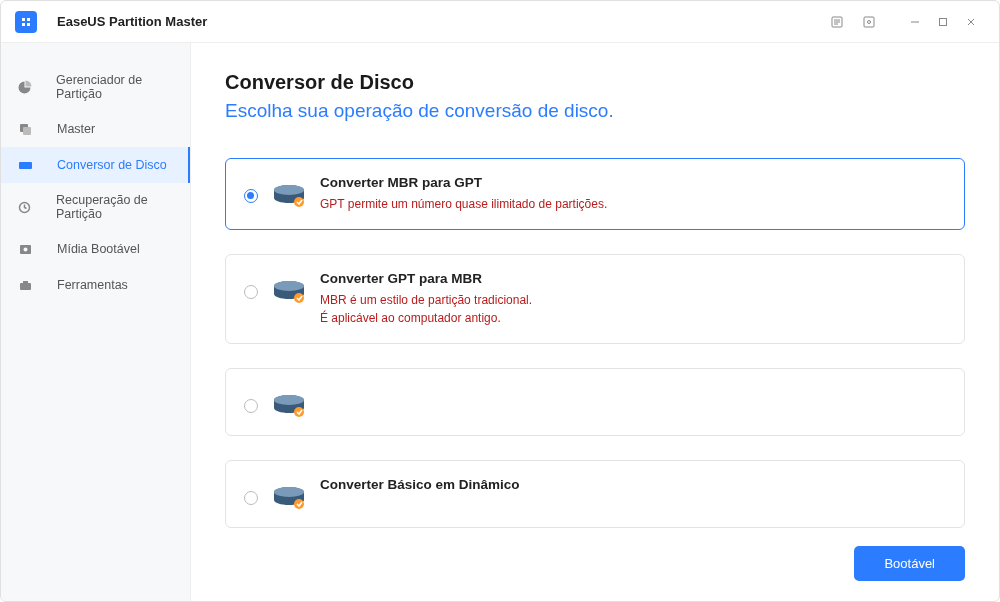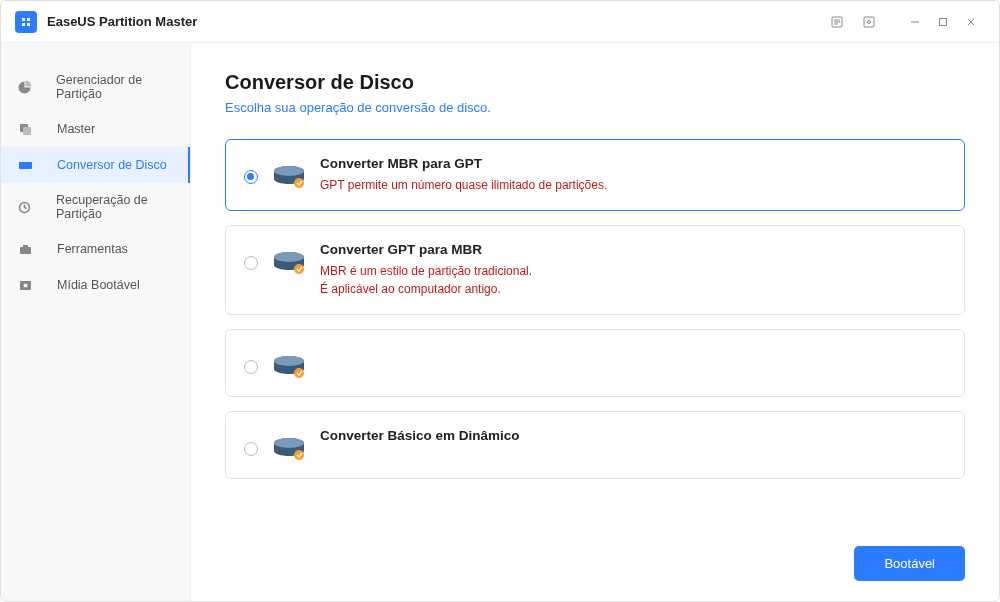--- a/index.html
+++ b/index.html
@@ -1,38 +1,38 @@
 <!DOCTYPE html>
 <html><head>
 <meta charset="utf-8">
 <style>
 * { margin: 0; padding: 0; box-sizing: border-box; }
 body { font-family: -apple-system, BlinkMacSystemFont, "Segoe UI", Arial, sans-serif; background: #fff; width: 1000px; height: 602px; overflow: hidden; border: 1px solid #e0e0e0; border-radius: 6px; }
 
 .titlebar { height: 42px; display: flex; align-items: center; justify-content: space-between; padding: 0 14px; border-bottom: 1px solid #eee; }
-.titlebar-left { display: flex; align-items: center; gap: 10px; }
+.titlebar-left { display: flex; align-items: center; gap: 20px; }
 .app-logo { width: 22px; height: 22px; background: #2b7cff; border-radius: 4px; display: flex; align-items: center; justify-content: center; }
 .app-title { font-size: 13px; font-weight: 600; color: #222; }
 .titlebar-right { display: flex; align-items: center; gap: 8px; }
 .titlebar-icon { width: 24px; height: 24px; display: flex; align-items: center; justify-content: center; color: #888; cursor: pointer; }
 .win-controls { display: flex; gap: 0; margin-left: 12px; }
 .win-btn { width: 28px; height: 28px; display: flex; align-items: center; justify-content: center; color: #888; cursor: pointer; }
 
 .body-area { display: flex; height: calc(100% - 42px); }
 
 .sidebar { width: 190px; background: #f7f8fa; border-right: 1px solid #eee; padding-top: 20px; }
 .sidebar-item { display: flex; align-items: center; gap: 24px; padding: 10px 16px; font-size: 12.5px; color: #555; cursor: pointer; }
 .sidebar-item.active { background: #e8f1ff; color: #2b7cff; border-right: 2px solid #2b7cff; }
 .sidebar-icon { width: 16px; height: 16px; display: flex; align-items: center; justify-content: center; }
 
 .main { flex: 1; padding: 28px 34px 20px 34px; display: flex; flex-direction: column; }
 .page-title { font-size: 20px; font-weight: 700; color: #1a1a1a; margin-bottom: 6px; }
-.page-subtitle { font-size: 13px; color: #2b7cff; margin-bottom: 24px; }
-
-.options { display: flex; flex-direction: column; gap: 14px; }
+.page-subtitle { font-size: 19px; color: #2b7cff; margin-bottom: 36px; }
+
+.options { display: flex; flex-direction: column; gap: 24px; }
 .option-card { border: 1px solid #e3e3e3; border-radius: 6px; padding: 16px 18px; display: flex; align-items: flex-start; gap: 14px; cursor: pointer; background: #fff; }
 .option-card.selected { border: 1.5px solid #2b7cff; }
 .radio { width: 14px; height: 14px; border-radius: 50%; border: 1.5px solid #bbb; margin-top: 14px; flex-shrink: 0; position: relative; }
 .option-card.selected .radio { border-color: #2b7cff; }
 .option-card.selected .radio::after { content: ""; position: absolute; top: 2px; left: 2px; width: 7px; height: 7px; border-radius: 50%; background: #2b7cff; }
 .disk-icon { width: 34px; height: 26px; margin-top: 8px; flex-shrink: 0; position: relative; }
 .option-text { flex: 1; }
 .option-title { font-size: 13.5px; font-weight: 700; color: #222; margin-bottom: 5px; }
 .option-desc { font-size: 12px; color: #b91c1c; line-height: 1.5; }
 
@@ -117,34 +117,34 @@
         <svg width="15" height="15" viewBox="0 0 15 15" fill="none" stroke="#888" stroke-width="1.5">
             <circle cx="7.5" cy="7.5" r="5"></circle>
             <path d="M7.5 4.5v3l2 1"></path>
           </svg>
       </span>
       <span>Recuperação de Partição</span>
     </div>
     <div class="sidebar-item">
       <span class="sidebar-icon">
         <svg width="15" height="15" viewBox="0 0 15 15" fill="#888">
+            <rect x="2" y="3" width="11" height="9" rx="1"></rect>
+            <circle cx="7.5" cy="7.5" r="2" fill="#f7f8fa"></circle>
+          </svg>
+      </span>
+      <span>Mídia Bootável</span>
+    </div>
+    <div class="sidebar-item">
+      <span class="sidebar-icon">
+        <svg width="15" height="15" viewBox="0 0 15 15" fill="#888">
             <rect x="2" y="5" width="11" height="7" rx="1"></rect>
             <path d="M5 5V3h5v2"></path>
           </svg>
       </span>
       <span>Ferramentas</span>
-    </div>
-    <div class="sidebar-item">
-      <span class="sidebar-icon">
-        <svg width="15" height="15" viewBox="0 0 15 15" fill="#888">
-            <rect x="2" y="3" width="11" height="9" rx="1"></rect>
-            <circle cx="7.5" cy="7.5" r="2" fill="#f7f8fa"></circle>
-          </svg>
-      </span>
-      <span>Mídia Bootável</span>
     </div>
   </div>
 
   <div class="main">
     <div class="page-title">Conversor de Disco</div>
     <div class="page-subtitle">Escolha sua operação de conversão de disco.</div>
 
     <div class="options">
       <div class="option-card selected">
         <div class="radio"></div>

